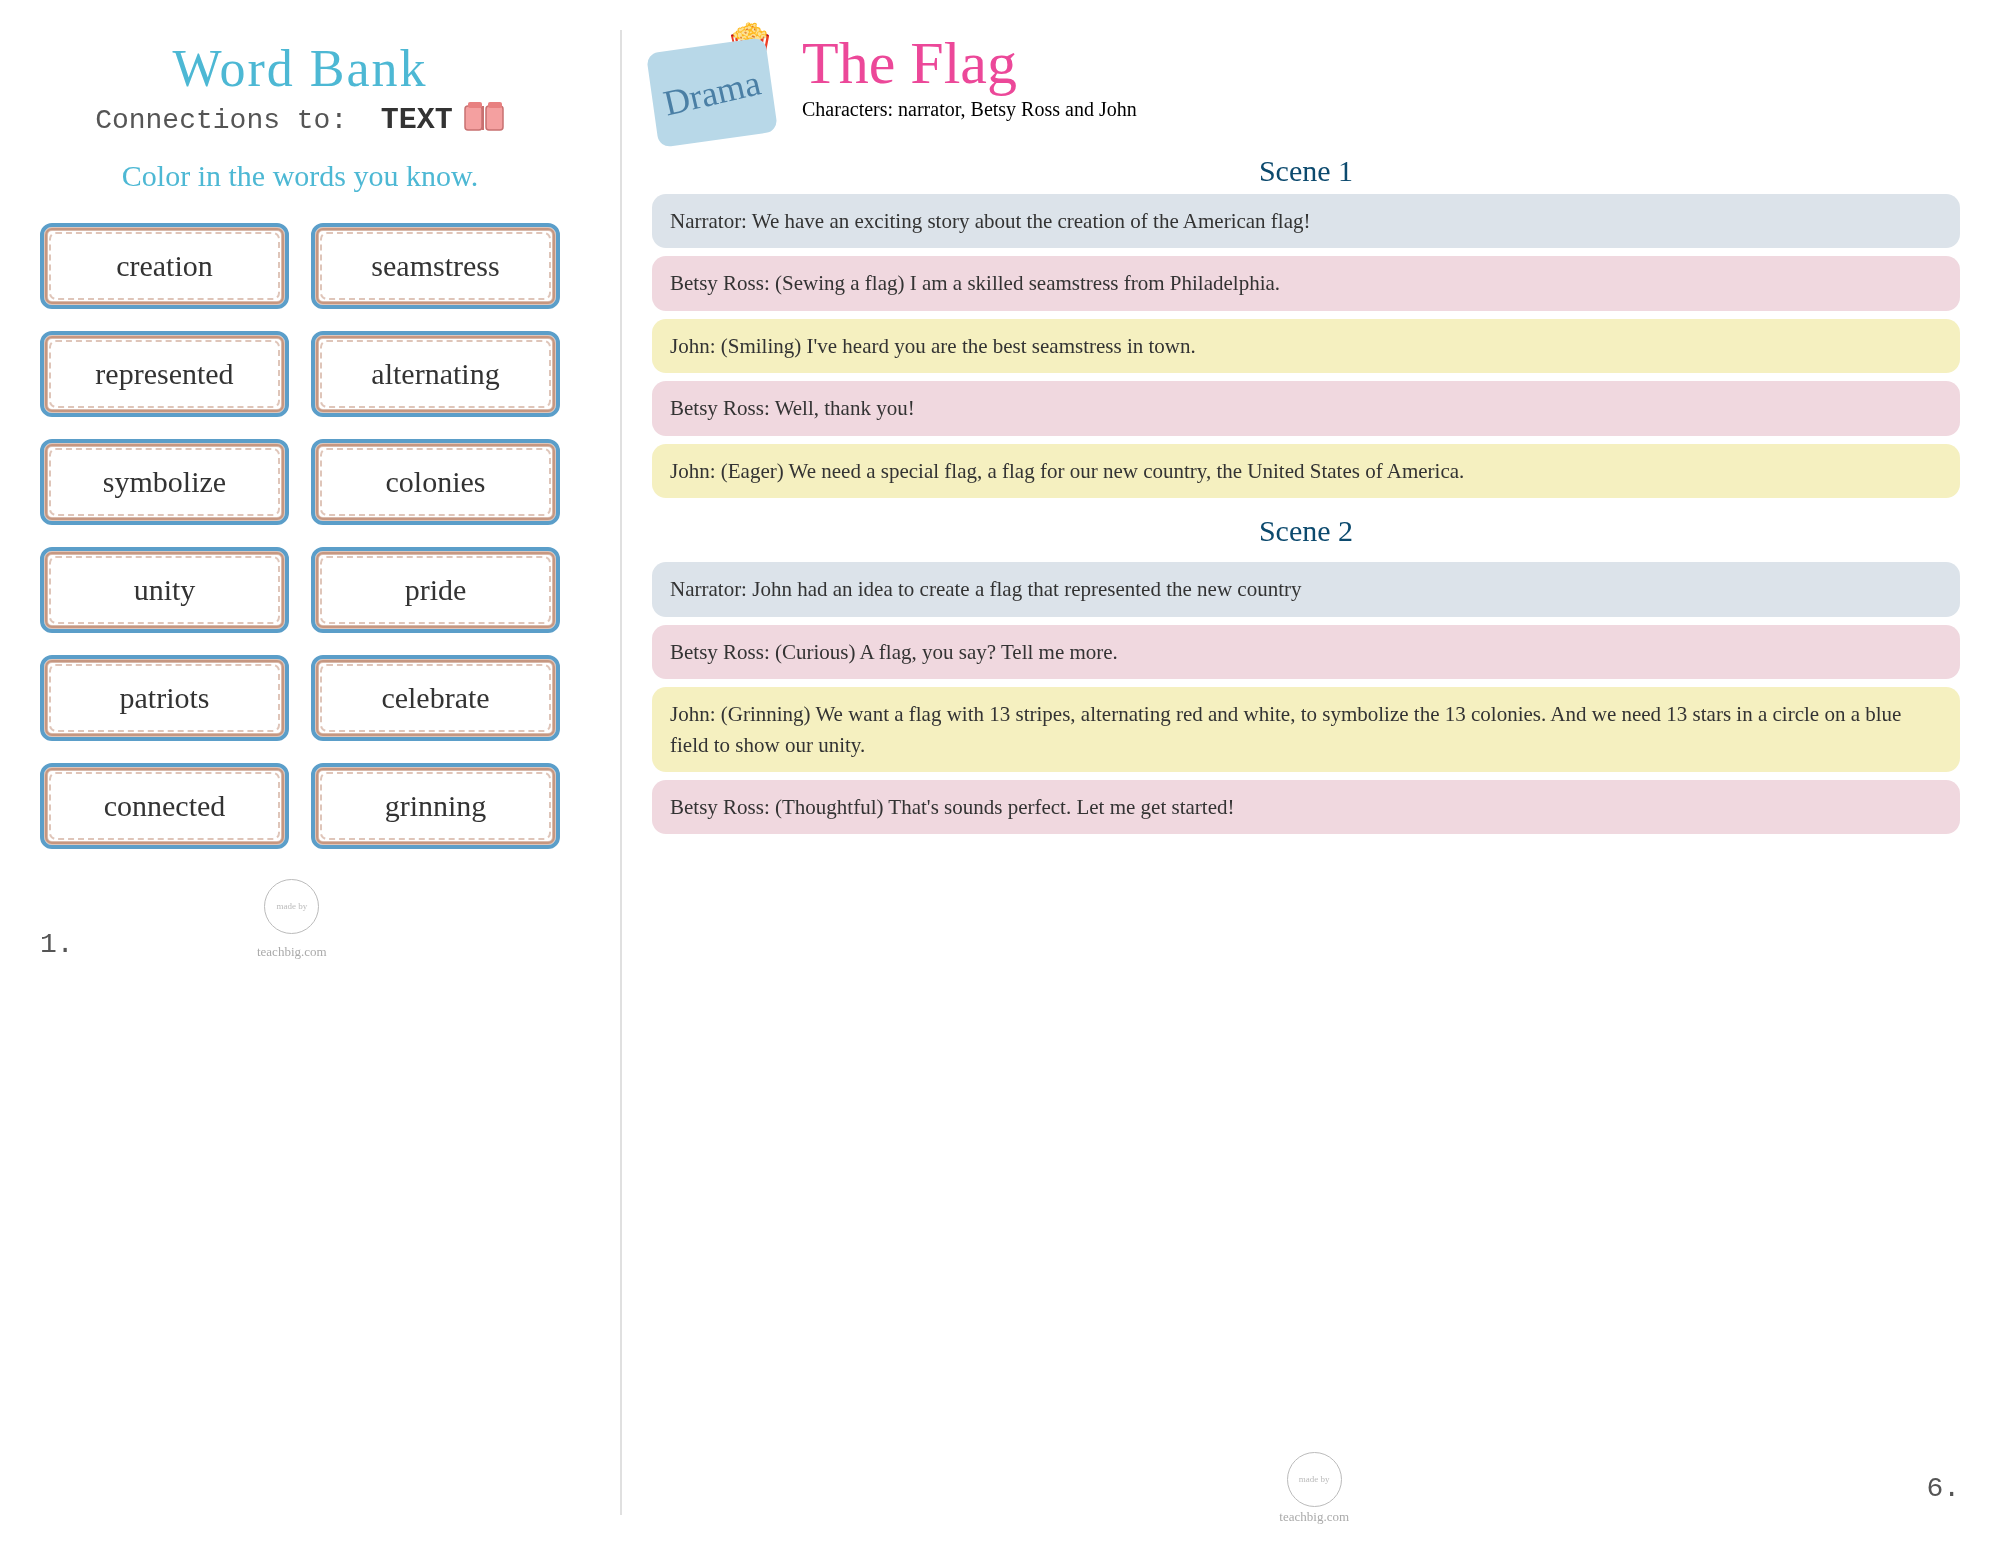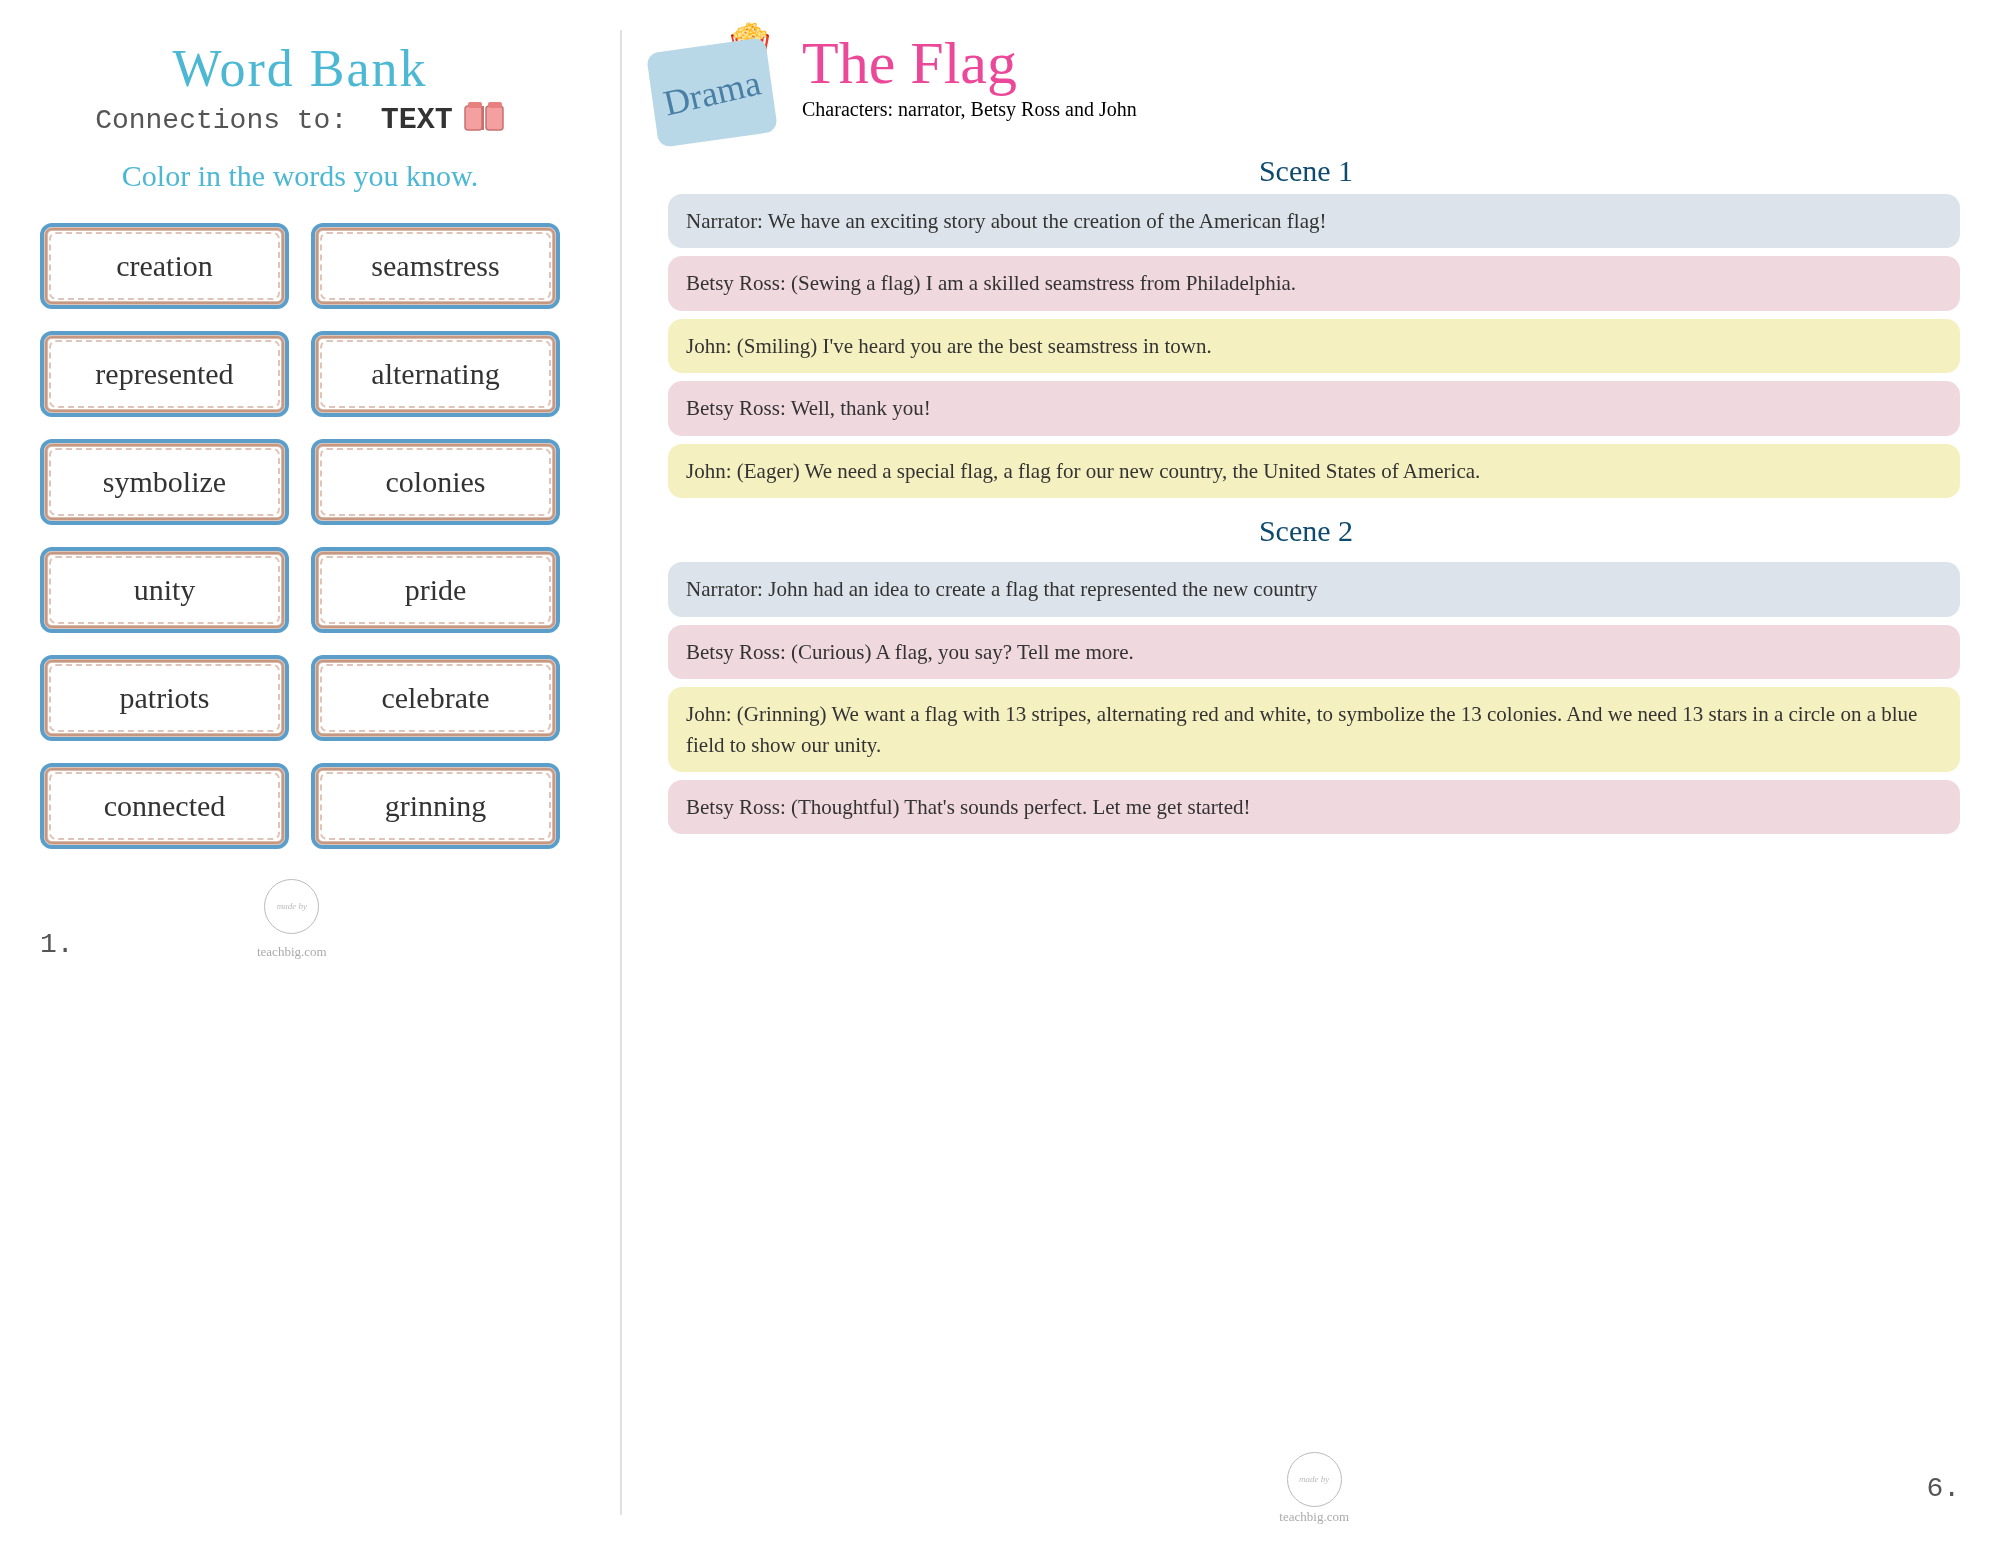--- a/index.html
+++ b/index.html
@@ -192,21 +192,20 @@
       overflow: hidden;
     }
 
     .speech-bubble {
       border-radius: 14px;
       padding: 12px 18px;
       font-size: 21px;
       font-family: 'Comic Sans MS', cursive;
       color: #333;
       line-height: 1.45;
-      margin-left: 16px;
     }
 
     .bubble-gray { background: #dce3ea; }
     .bubble-pink { background: #f0d8df; }
     .bubble-yellow { background: #f5f0c0; }
 
     .right-footer {
       display: flex;
       justify-content: space-between;
       align-items: center;
@@ -230,21 +229,20 @@
       height: 55px;
       border-radius: 50%;
       border: 1.5px solid #bbb;
       display: flex;
       align-items: center;
       justify-content: center;
       font-size: 10px;
       color: #aaa;
       text-align: center;
       line-height: 1.2;
-      font-style: italic;
     }
   </style>
 </head>
 <body>
 
 <div class="left-panel">
   <div class="word-bank-title">Word Bank</div>
 
   <div style="display:flex;align-items:center;gap:10px;margin-top:2px;">
     <span class="connections-subtitle">

